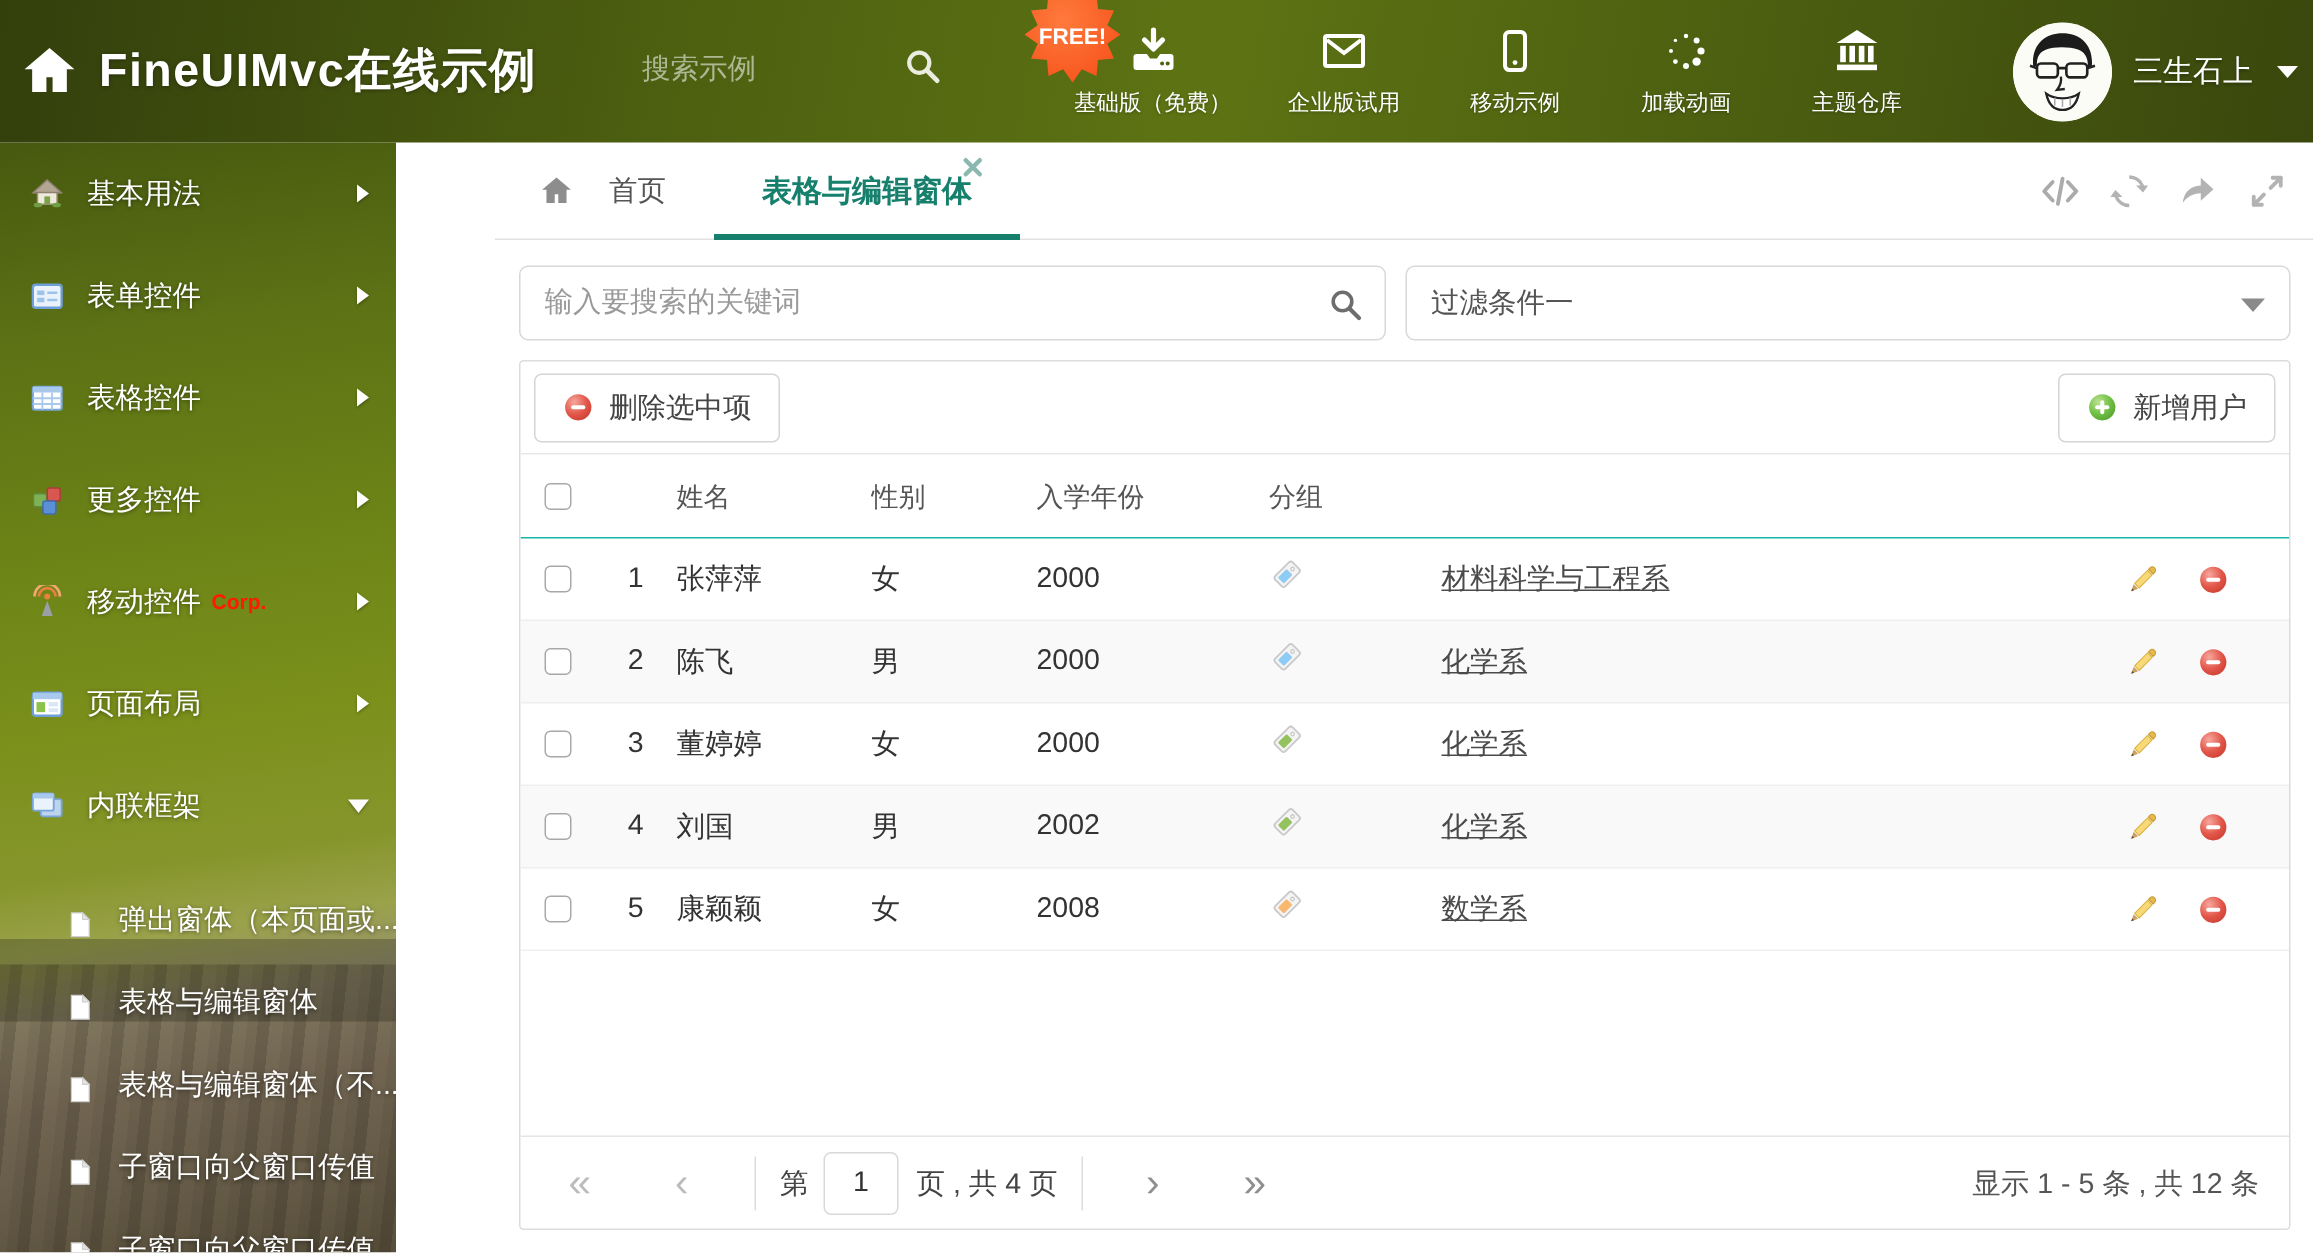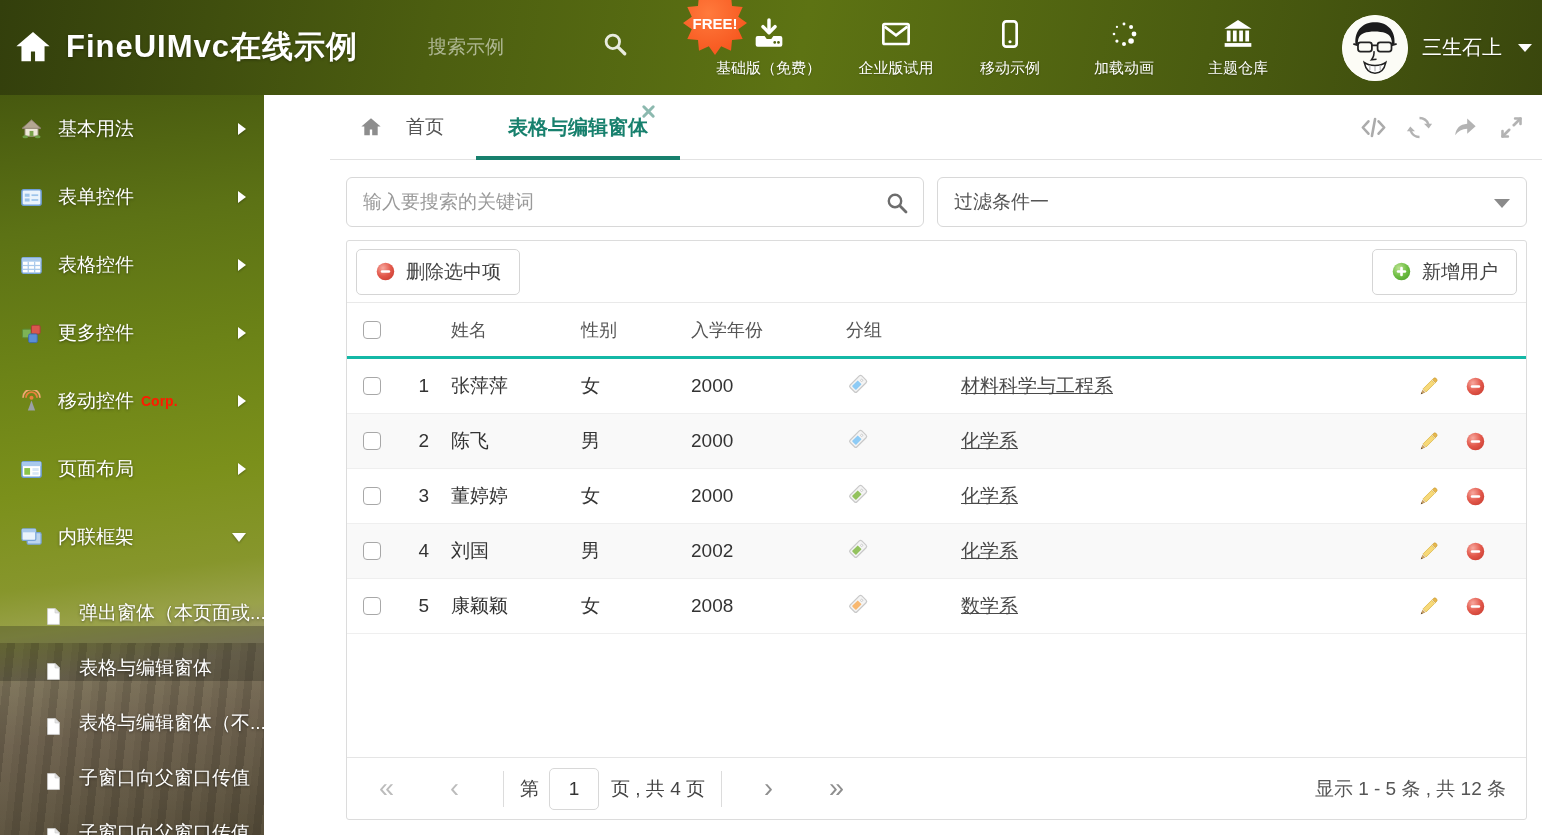--- a/index.html
+++ b/index.html
@@ -83,21 +83,21 @@
   .panel{position:relative;margin:13px 31px 0 16px;width:1181px;height:580px;border:1px solid #dcdcdc;
     border-radius:3px;background:#fff;display:flex;flex-direction:column;overflow:hidden}
   .gtoolbar{height:62px;border-bottom:1px solid #e9e9e9;display:flex;align-items:center;padding:0 9px;flex:0 0 auto}
   .btn{height:46px;border:1px solid #d5d5d5;border-radius:5px;background:#fff;display:flex;align-items:center;
     gap:10px;padding:0 18px;font-size:19px;color:#444;cursor:pointer}
   .btn svg{width:21px;height:21px}
   .gtoolbar .spacer{flex:1}
 
   .gtable{flex:1;display:flex;flex-direction:column}
   .thead,.trow{display:grid;grid-template-columns:50px 40px 130px 110px 155px 115px 1fr 150px;align-items:center}
-  .thead{height:56px;border-bottom:3px solid #14b8a6;color:#555;font-size:18px;flex:0 0 auto}
+  .thead{height:56px;border-bottom:1px solid #14b8a6;color:#555;font-size:18px;flex:0 0 auto}
   .trow{height:55px;border-bottom:1px solid #efefef;font-size:19px;color:#333;flex:0 0 auto}
   .trow.alt{background:#f9f9f9}
   .cell{padding-left:14px;white-space:nowrap}
   .c-check{display:flex;justify-content:center;padding-left:0}
   .c-num{text-align:right;padding:0 8px 0 0;color:#333}
   .checkbox{width:18px;height:18px;border:1.6px solid #a8a8a8;border-radius:4px;background:#fff;cursor:pointer;display:inline-block}
   .tag-icon{width:24px;height:24px}
   .major-link{color:#4a4a4a;text-decoration:underline;cursor:pointer}
   .c-actions{display:flex;justify-content:flex-end;align-items:center;gap:26px;padding-right:40px}
   .c-actions svg{width:21px;height:21px;cursor:pointer}

